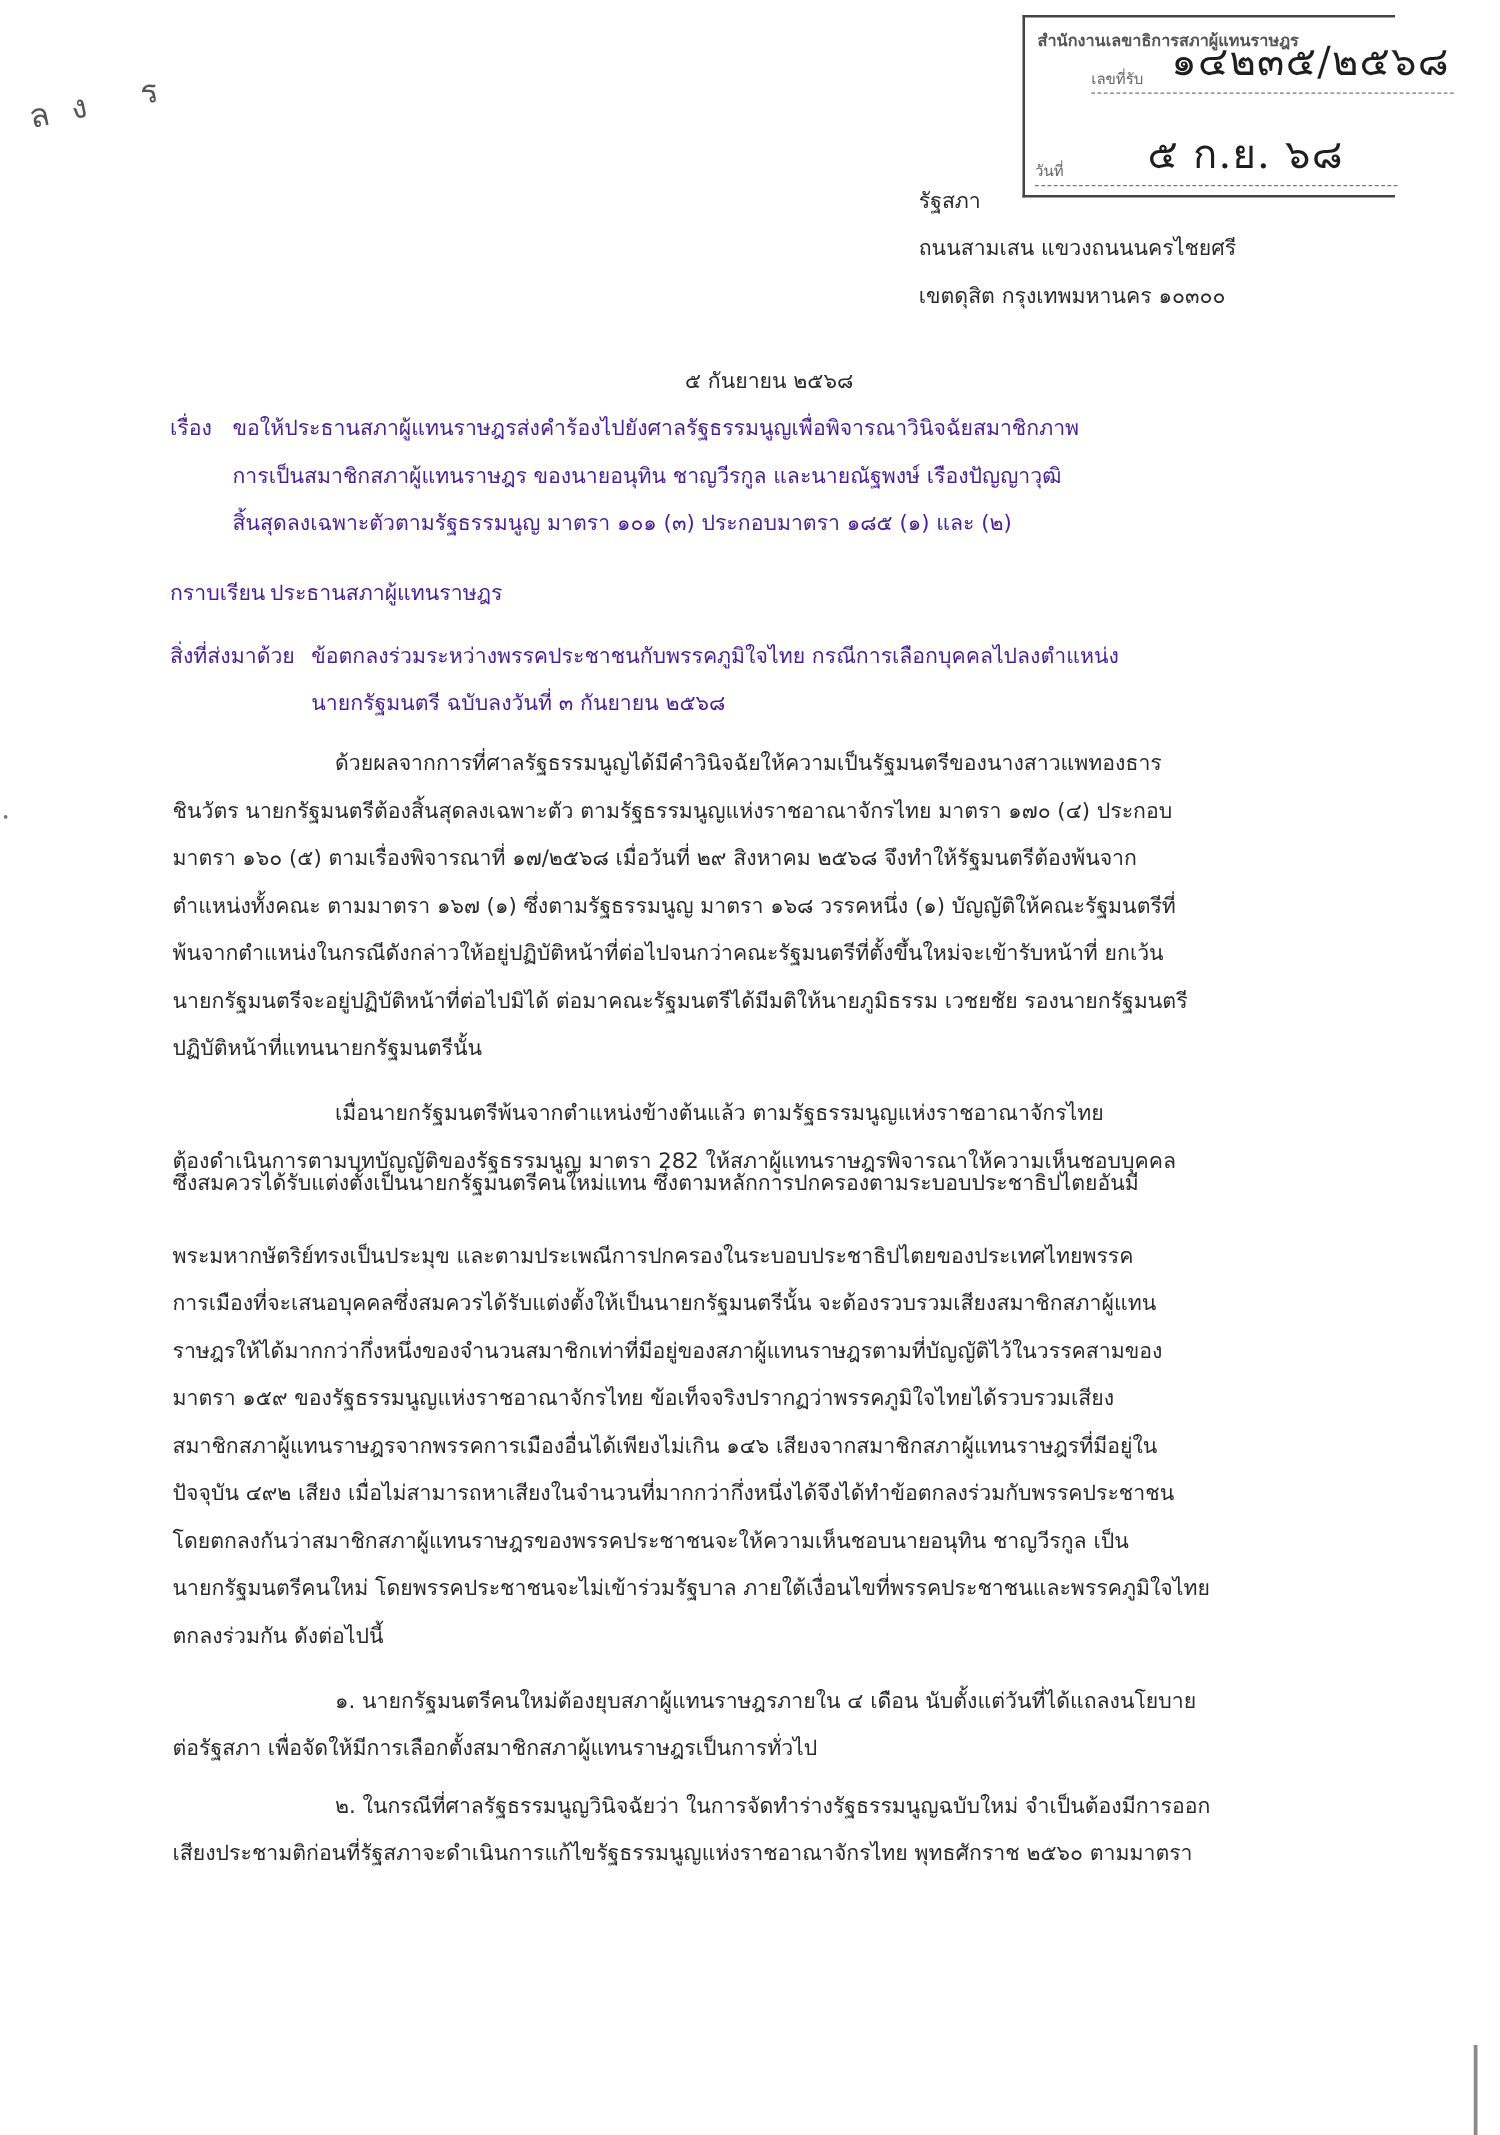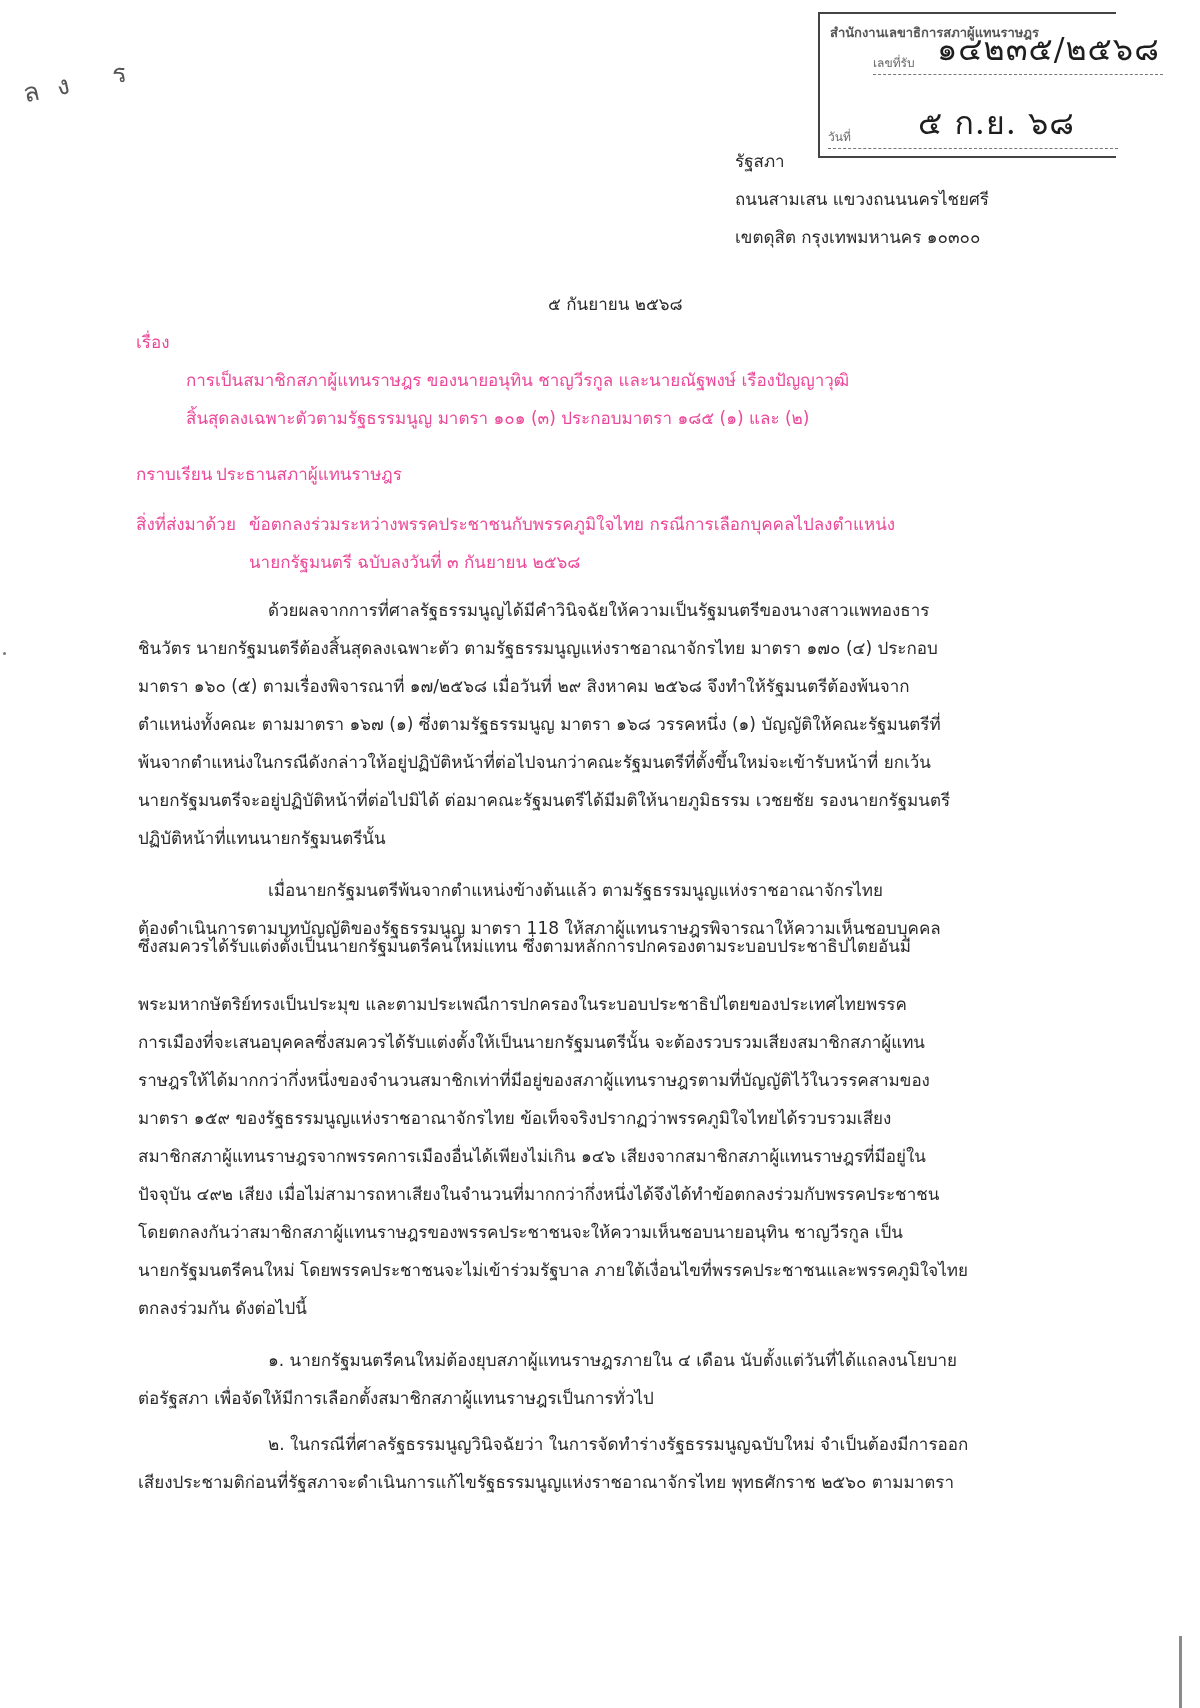--- a/index.html
+++ b/index.html
@@ -50,21 +50,21 @@
   .stamp-row.r3 { top: 100px; }
 
   
   .address {
     position: absolute; left: 735px; top: 142px;
     font-size: 17px; line-height: 38px; color: #2a2a2a; white-space: nowrap;
   }
 
   .date-line { position: absolute; left: 548px; top: 278px; font-size: 17px; margin-top: 12px; }
 
-  .t { position: absolute; font-size: 17px; white-space: nowrap; color: #ec4899; }
+  .t { position: absolute; font-size: 17px; white-space: nowrap; color: #4c1d95; }
   .lbl-col { left: 136px; }
   .subj-body { left: 186px; }
   .encl-body { left: 249px; }
   .greet-body { left: 216px; }
 
   
   .line { position: absolute; left: 138px; font-size: 17px; white-space: nowrap; color: #2a2a2a; }
   .indent { left: 268px; }
 </style>
 </head>
@@ -90,20 +90,21 @@
 
   <div class="address">
     <div>รัฐสภา</div>
     <div>ถนนสามเสน แขวงถนนนครไชยศรี</div>
     <div>เขตดุสิต กรุงเทพมหานคร ๑๐๓๐๐</div>
   </div>
 
   <div class="date-line">๕ กันยายน ๒๕๖๘</div>
 
   <div class="t lbl-col" style="top:328px">เรื่อง</div>
+  <div class="t subj-body" style="top:328px">ขอให้ประธานสภาผู้แทนราษฎรส่งคำร้องไปยังศาลรัฐธรรมนูญเพื่อพิจารณาวินิจฉัยสมาชิกภาพ</div>
   <div class="t subj-body" style="top:366px">การเป็นสมาชิกสภาผู้แทนราษฎร ของนายอนุทิน ชาญวีรกูล และนายณัฐพงษ์ เรืองปัญญาวุฒิ</div>
   <div class="t subj-body" style="top:404px">สิ้นสุดลงเฉพาะตัวตามรัฐธรรมนูญ มาตรา ๑๐๑ (๓) ประกอบมาตรา ๑๘๕ (๑) และ (๒)</div>
 
   <div class="t lbl-col" style="top:460px">กราบเรียน</div>
   <div class="t greet-body" style="top:460px">ประธานสภาผู้แทนราษฎร</div>
 
   <div class="t lbl-col" style="top:510px">สิ่งที่ส่งมาด้วย</div>
   <div class="t encl-body" style="top:510px">ข้อตกลงร่วมระหว่างพรรคประชาชนกับพรรคภูมิใจไทย กรณีการเลือกบุคคลไปลงตำแหน่ง</div>
   <div class="t encl-body" style="top:548px">นายกรัฐมนตรี ฉบับลงวันที่ ๓ กันยายน ๒๕๖๘</div>
 
@@ -112,21 +113,21 @@
     <div class="line" style="top:634px">ชินวัตร นายกรัฐมนตรีต้องสิ้นสุดลงเฉพาะตัว ตามรัฐธรรมนูญแห่งราชอาณาจักรไทย มาตรา ๑๗๐ (๔) ประกอบ</div>
     <div class="line" style="top:672px">มาตรา ๑๖๐ (๕) ตามเรื่องพิจารณาที่ ๑๗/๒๕๖๘ เมื่อวันที่ ๒๙ สิงหาคม ๒๕๖๘ จึงทำให้รัฐมนตรีต้องพ้นจาก</div>
     <div class="line" style="top:710px">ตำแหน่งทั้งคณะ ตามมาตรา ๑๖๗ (๑) ซึ่งตามรัฐธรรมนูญ มาตรา ๑๖๘ วรรคหนึ่ง (๑) บัญญัติให้คณะรัฐมนตรีที่</div>
     <div class="line" style="top:748px">พ้นจากตำแหน่งในกรณีดังกล่าวให้อยู่ปฏิบัติหน้าที่ต่อไปจนกว่าคณะรัฐมนตรีที่ตั้งขึ้นใหม่จะเข้ารับหน้าที่ ยกเว้น</div>
     <div class="line" style="top:786px">นายกรัฐมนตรีจะอยู่ปฏิบัติหน้าที่ต่อไปมิได้ ต่อมาคณะรัฐมนตรีได้มีมติให้นายภูมิธรรม เวชยชัย รองนายกรัฐมนตรี</div>
     <div class="line" style="top:824px">ปฏิบัติหน้าที่แทนนายกรัฐมนตรีนั้น</div>
   </div>
 
   <div>
     <div class="line indent" style="top:876px">เมื่อนายกรัฐมนตรีพ้นจากตำแหน่งข้างต้นแล้ว ตามรัฐธรรมนูญแห่งราชอาณาจักรไทย</div>
-    <div class="line" style="top:914px">ต้องดำเนินการตามบทบัญญัติของรัฐธรรมนูญ มาตรา 118 ให้สภาผู้แทนราษฎรพิจารณาให้ความเห็นชอบบุคคล</div>
+    <div class="line" style="top:914px">ต้องดำเนินการตามบทบัญญัติของรัฐธรรมนูญ มาตรา 282 ให้สภาผู้แทนราษฎรพิจารณาให้ความเห็นชอบบุคคล</div>
     <div class="line" style="top:932px">ซึ่งสมควรได้รับแต่งตั้งเป็นนายกรัฐมนตรีคนใหม่แทน ซึ่งตามหลักการปกครองตามระบอบประชาธิปไตยอันมี</div>
     <div class="line" style="top:990px">พระมหากษัตริย์ทรงเป็นประมุข และตามประเพณีการปกครองในระบอบประชาธิปไตยของประเทศไทยพรรค</div>
     <div class="line" style="top:1028px">การเมืองที่จะเสนอบุคคลซึ่งสมควรได้รับแต่งตั้งให้เป็นนายกรัฐมนตรีนั้น จะต้องรวบรวมเสียงสมาชิกสภาผู้แทน</div>
     <div class="line" style="top:1066px">ราษฎรให้ได้มากกว่ากึ่งหนึ่งของจำนวนสมาชิกเท่าที่มีอยู่ของสภาผู้แทนราษฎรตามที่บัญญัติไว้ในวรรคสามของ</div>
     <div class="line" style="top:1104px">มาตรา ๑๕๙ ของรัฐธรรมนูญแห่งราชอาณาจักรไทย ข้อเท็จจริงปรากฏว่าพรรคภูมิใจไทยได้รวบรวมเสียง</div>
     <div class="line" style="top:1142px">สมาชิกสภาผู้แทนราษฎรจากพรรคการเมืองอื่นได้เพียงไม่เกิน ๑๔๖ เสียงจากสมาชิกสภาผู้แทนราษฎรที่มีอยู่ใน</div>
     <div class="line" style="top:1180px">ปัจจุบัน ๔๙๒ เสียง เมื่อไม่สามารถหาเสียงในจำนวนที่มากกว่ากึ่งหนึ่งได้จึงได้ทำข้อตกลงร่วมกับพรรคประชาชน</div>
     <div class="line" style="top:1218px">โดยตกลงกันว่าสมาชิกสภาผู้แทนราษฎรของพรรคประชาชนจะให้ความเห็นชอบนายอนุทิน ชาญวีรกูล เป็น</div>
     <div class="line" style="top:1256px">นายกรัฐมนตรีคนใหม่ โดยพรรคประชาชนจะไม่เข้าร่วมรัฐบาล ภายใต้เงื่อนไขที่พรรคประชาชนและพรรคภูมิใจไทย</div>
     <div class="line" style="top:1294px">ตกลงร่วมกัน ดังต่อไปนี้</div>

